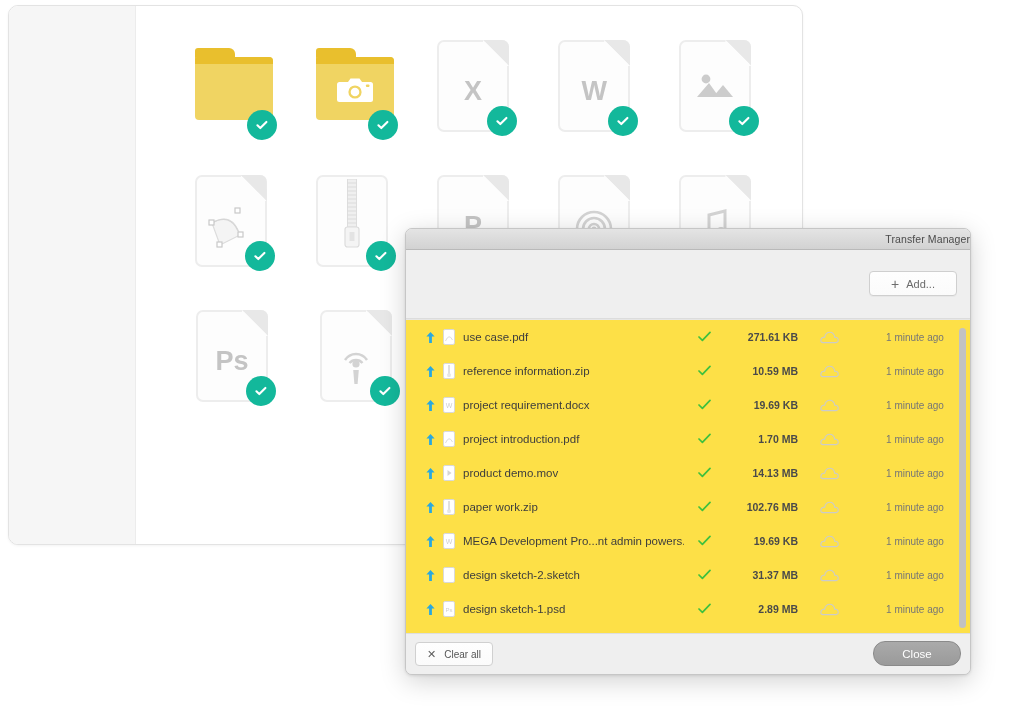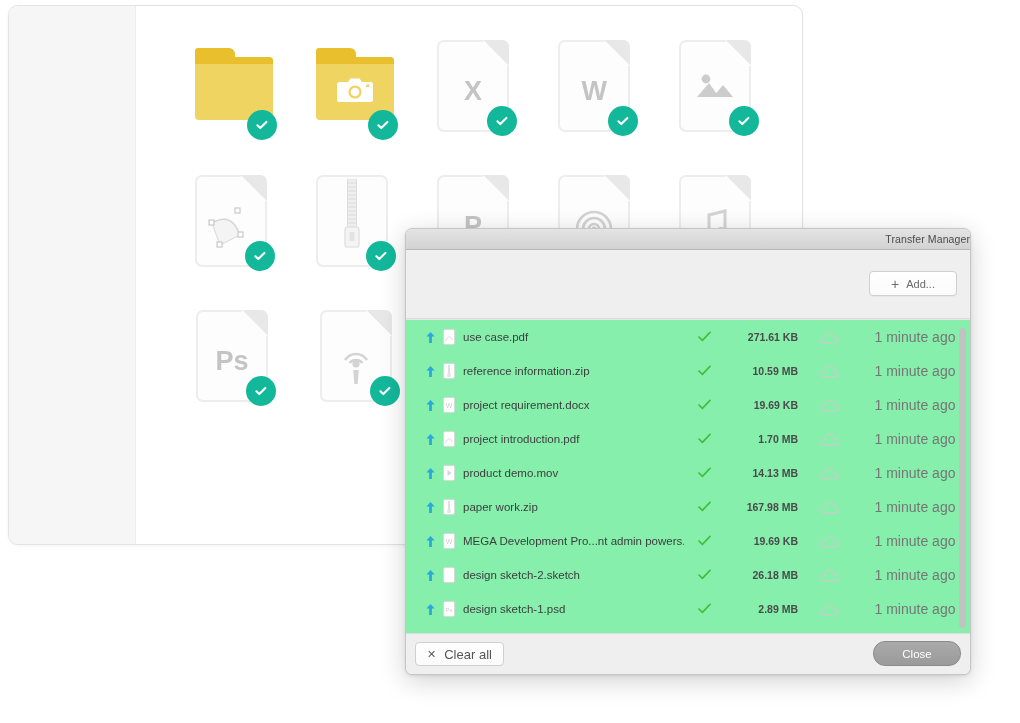--- a/index.html
+++ b/index.html
@@ -175,21 +175,21 @@
   .tab.active { color: #2a2a2a; font-weight: normal; }
   .tab .underline {
     position: absolute;
     left: 0; right: 0; bottom: 0;
     height: 2px; background: transparent;
   }
   .tab.active .underline { background: #e8264a; }
 
   .list-area {
     flex: 1 1 auto;
-    background: #86efac;
+    background: #fde047;
     position: relative;
     overflow: hidden;
     border-top: 1px solid #e6e6e6;
   }
   .rows { position: absolute; left: 0; top: 0; right: 0; }
   .row {
     height: 34px;
     display: flex; align-items: center;
     padding: 0 0 0 16px;
     font-size: 11.5px;
@@ -221,21 +221,21 @@
     font-size: 10.5px; color: #4a4a4a;
     font-weight: bold;
   }
   .row .cloud {
     width: 62px; flex: 0 0 62px;
     display: flex; align-items: center; justify-content: center;
   }
   .row .when {
     width: 110px; flex: 0 0 110px;
     text-align: center;
-    font-size: 14px; color: #767676;
+    font-size: 10px; color: #767676;
   }
 
   .scrollbar-track {
     position: absolute; right: 2px; top: 4px;
     width: 9px; bottom: 4px;
   }
   .scrollbar-thumb {
     position: absolute; right: 2px; top: 4px;
     width: 7px; height: 300px;
     background: #c2c2c2;
@@ -252,21 +252,21 @@
   .clear-button {
     position: absolute; left: 9px; top: 8px;
     height: 24px; padding: 0 11px;
     background: linear-gradient(#fefefe, #fbfbfb);
     border: 1px solid #d0d0d0;
     border-radius: 4px;
     display: flex; align-items: center; gap: 8px;
     cursor: pointer;
   }
   .clear-button .xm { font-size: 11px; color: #5e5e5e; }
-  .clear-button .lbl { font-size: 13px; color: #555; text-align: center; }
+  .clear-button .lbl { font-size: 10px; color: #555; text-align: center; }
   .close-button {
     position: absolute; right: 9px; top: 7px;
     width: 88px; height: 25px;
     background: linear-gradient(#aaaaaa, #9a9a9a);
     border: 1px solid #8a8a8a;
     border-radius: 12px;
     display: flex; align-items: center; justify-content: center;
     cursor: pointer;
   }
   .close-button .lbl { font-size: 11.5px; color: #ffffff; }
@@ -668,21 +668,21 @@
               <svg width="14" height="17" viewBox="0 0 14 17" aria-hidden="true">
                 <rect x="1.5" y="0.5" width="11" height="15" rx="1.5" fill="#fff" stroke="#d9d9d9"></rect>
                 <rect x="6" y="2" width="2" height="9" fill="#e0e0e0"></rect>
                 <rect x="5.2" y="10.5" width="3.6" height="3.4" rx="0.8" fill="#e6e6e6"></rect>
               </svg>
             </span>
             <span class="fname">paper work.zip</span>
             <span class="chk"><svg width="13" height="11" viewBox="0 0 13 11" aria-hidden="true">
                 <path d="M1 6 L4.4 9.3 L12 1.4" fill="none" stroke="#3ec03e" stroke-width="1.7" stroke-linecap="round" stroke-linejoin="round"></path>
               </svg></span>
-            <span class="size">167.98 MB</span>
+            <span class="size">102.76 MB</span>
             <span class="cloud">
               <svg width="19" height="13" viewBox="0 0 19 13" aria-hidden="true">
                 <path d="M3 11.6 Q0.4 11.6 0.9 8.9 Q1.5 5.9 4.6 6.3 Q5.6 1.2 9.8 1.2 Q14 1.2 14.8 6.3 Q18.1 6.1 18.2 9 Q18.3 11.6 15.8 11.6 Z" fill="none" stroke="#cbcbcb" stroke-width="1.1"></path>
               </svg>
             </span>
             <span class="when">1 minute ago</span>
           </div>
           <div class="row">
             <span class="up-arrow">
               <svg width="11" height="13" viewBox="0 0 11 13" aria-hidden="true">
@@ -715,21 +715,21 @@
             </span>
             <span class="ftype">
               <svg width="14" height="17" viewBox="0 0 14 17" aria-hidden="true">
                 <rect x="1.5" y="0.5" width="11" height="15" rx="1.5" fill="#fff" stroke="#d9d9d9"></rect>
               </svg>
             </span>
             <span class="fname">design sketch-2.sketch</span>
             <span class="chk"><svg width="13" height="11" viewBox="0 0 13 11" aria-hidden="true">
                 <path d="M1 6 L4.4 9.3 L12 1.4" fill="none" stroke="#3ec03e" stroke-width="1.7" stroke-linecap="round" stroke-linejoin="round"></path>
               </svg></span>
-            <span class="size">26.18 MB</span>
+            <span class="size">31.37 MB</span>
             <span class="cloud">
               <svg width="19" height="13" viewBox="0 0 19 13" aria-hidden="true">
                 <path d="M3 11.6 Q0.4 11.6 0.9 8.9 Q1.5 5.9 4.6 6.3 Q5.6 1.2 9.8 1.2 Q14 1.2 14.8 6.3 Q18.1 6.1 18.2 9 Q18.3 11.6 15.8 11.6 Z" fill="none" stroke="#cbcbcb" stroke-width="1.1"></path>
               </svg>
             </span>
             <span class="when">1 minute ago</span>
           </div>
           <div class="row">
             <span class="up-arrow">
               <svg width="11" height="13" viewBox="0 0 11 13" aria-hidden="true">

